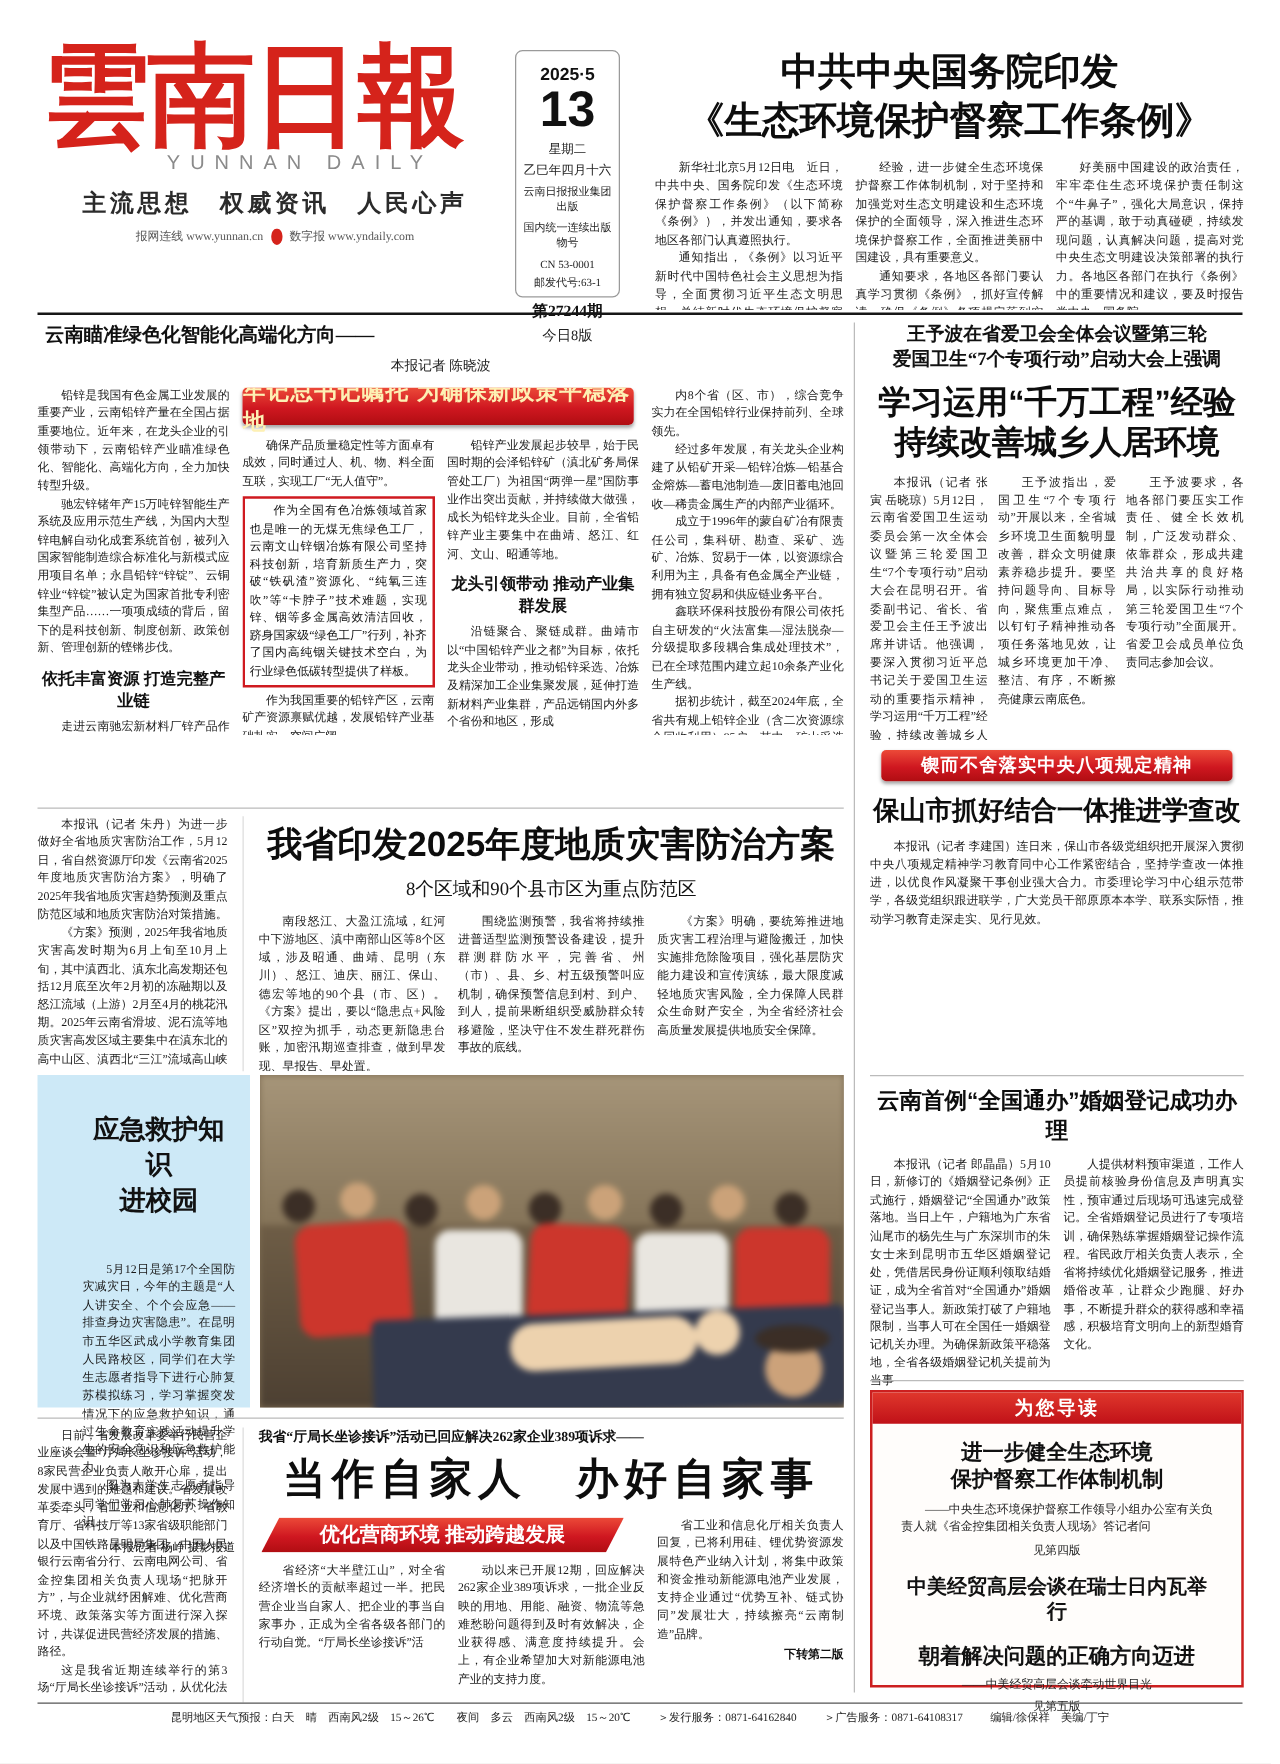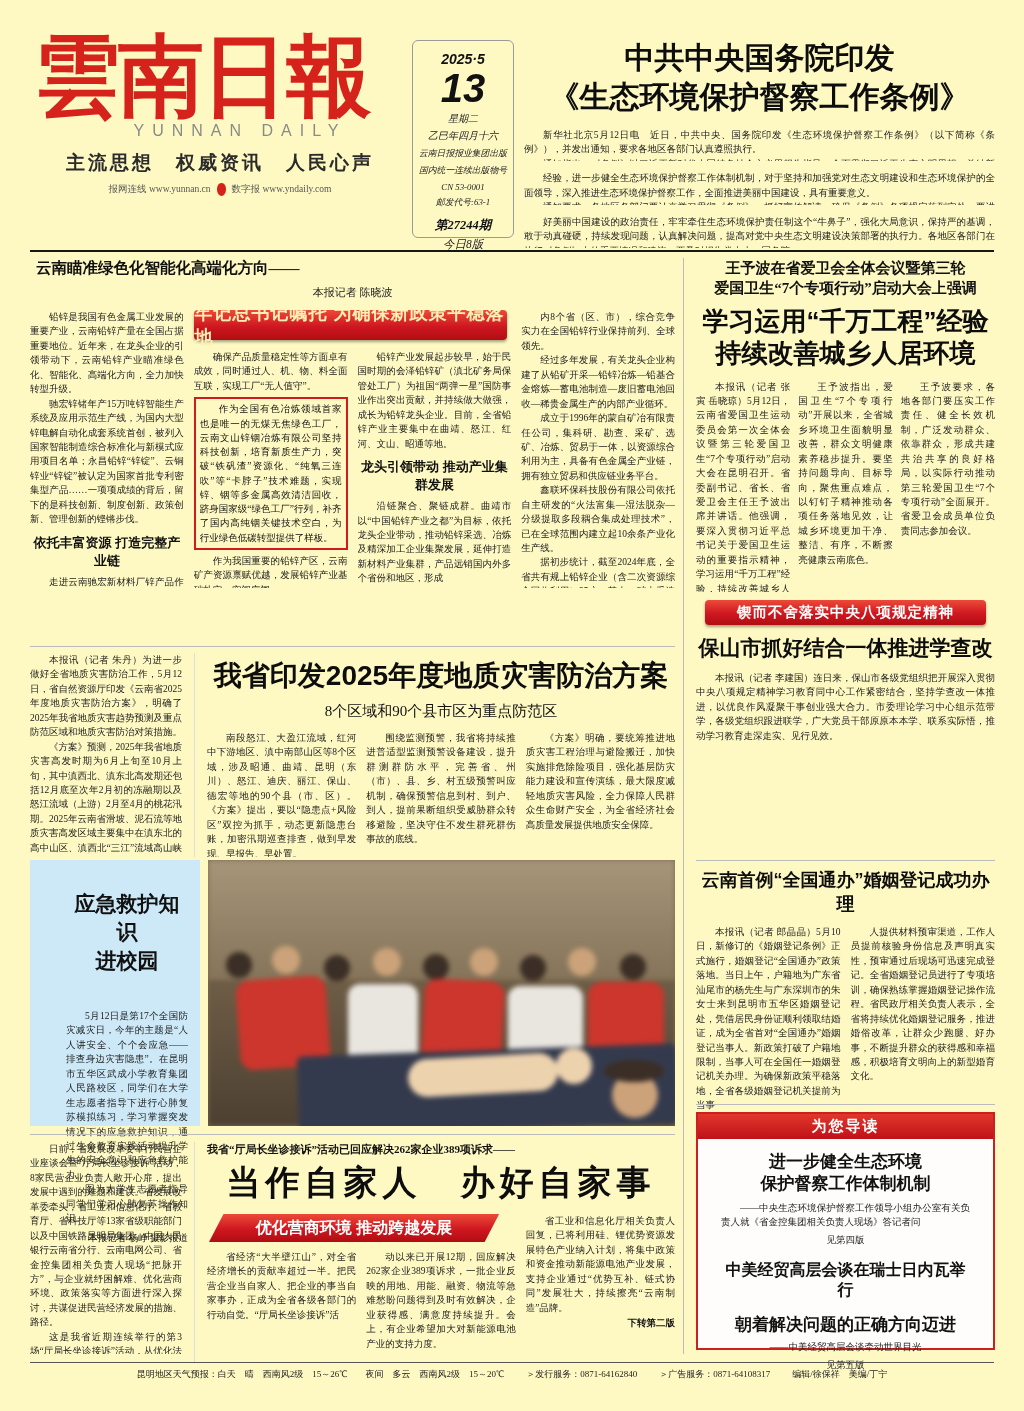--- a/index.html
+++ b/index.html
@@ -1,16 +1,16 @@
 <!DOCTYPE html>
 <html><head>
 <meta charset="utf-8">
 <style>
   html,body{margin:0;padding:0;background:#e9e7e2;}
-  .page{position:relative;width:1024px;height:1411px;margin:0 auto;background:#fef9c3;
+  .page{position:relative;width:1024px;height:1411px;margin:0 auto;background:#ffffff;
         font-family:"Liberation Serif", serif;color:#111;overflow:hidden;}
   .abs{position:absolute;}
   .sans{font-family:"Liberation Sans", sans-serif;}
   .pre{white-space:pre-line;}
   .rule{position:absolute;background:#bbb;}
   
   .logo{font-size:86px;line-height:1;font-weight:900;color:#d5231b;letter-spacing:-2px;
         font-family:"Liberation Serif",serif;transform:scaleY(1.04);}
   .logo-en{margin-top:2px;text-align:center;letter-spacing:8px;color:#8a8a8a;font-size:16px;padding-left:40px;}
   .slogan{margin-top:10px;text-align:center;font-weight:bold;font-size:19px;letter-spacing:3px;color:#2b2b2b;}
@@ -72,37 +72,37 @@
     <div class="logo">雲南日報</div>
     <div class="logo-en sans">YUNNAN DAILY</div>
     <div class="slogan sans">主流思想　权威资讯　人民心声</div>
     <div class="mast-links">
       <span>报网连线 www.yunnan.cn</span>
       <span class="flame"></span>
       <span>数字报 www.yndaily.com</span>
     </div>
   </div>
 
-  <div class="abs datebox" style="left:412px;top:40px;width:102px;height:198px;font-style:italic;">
+  <div class="abs datebox" style="left:412px;top:40px;width:84px;height:198px;">
     <div class="db-ym sans">2025·5</div>
     <div class="db-day">13</div>
     <div class="db-sm">星期二</div>
     <div class="db-sm">乙巳年四月十六</div>
     <div class="db-tiny">云南日报报业集团出版</div>
     <div class="db-tiny">国内统一连续出版物号</div>
     <div class="db-tiny">CN 53-0001</div>
     <div class="db-tiny">邮发代号:63-1</div>
     <div class="db-issue">第27244期</div>
     <div class="db-sm" style="font-size:11.5px;">今日8版</div>
   </div>
 
   <div class="abs" style="left:524px;top:38px;width:471px;">
     <div class="hl pre" style="font-size:30px;line-height:1.3;">中共中央国务院印发
 《生态环境保护督察工作条例》</div>
-    <div class="cols" style="margin-top:12px;height:120px;flex-direction:column;">
+    <div class="cols" style="margin-top:12px;height:120px;">
       <div class="col bt">
           <p>新华社北京5月12日电　近日，中共中央、国务院印发《生态环境保护督察工作条例》（以下简称《条例》），并发出通知，要求各地区各部门认真遵照执行。</p>
           <p>通知指出，《条例》以习近平新时代中国特色社会主义思想为指导，全面贯彻习近平生态文明思想，总结新时代生态环境保护督察的理论和实践</p>
         </div>
       <div class="col bt">
           <p>经验，进一步健全生态环境保护督察工作体制机制，对于坚持和加强党对生态文明建设和生态环境保护的全面领导，深入推进生态环境保护督察工作，全面推进美丽中国建设，具有重要意义。</p>
           <p>通知要求，各地区各部门要认真学习贯彻《条例》，抓好宣传解读，确保《条例》各项规定落到实处，要进一步压实抓</p>
         </div>
       <div class="col bt">
         <div class="bt">

